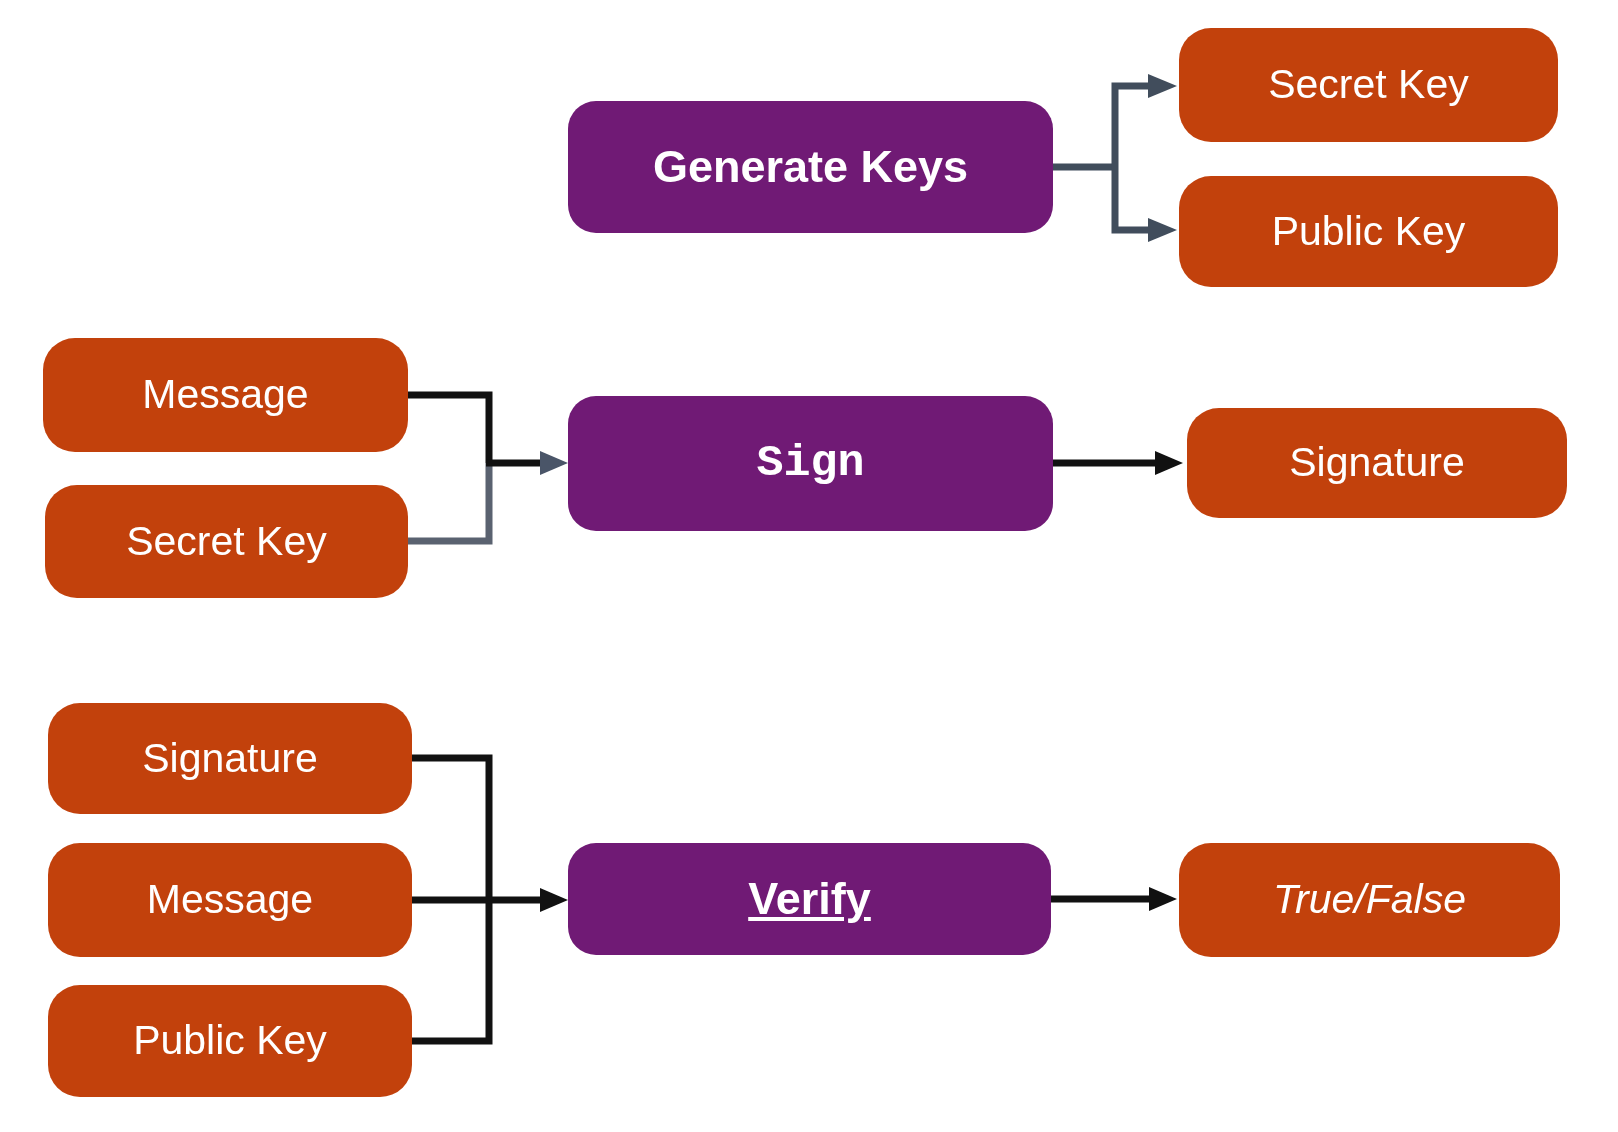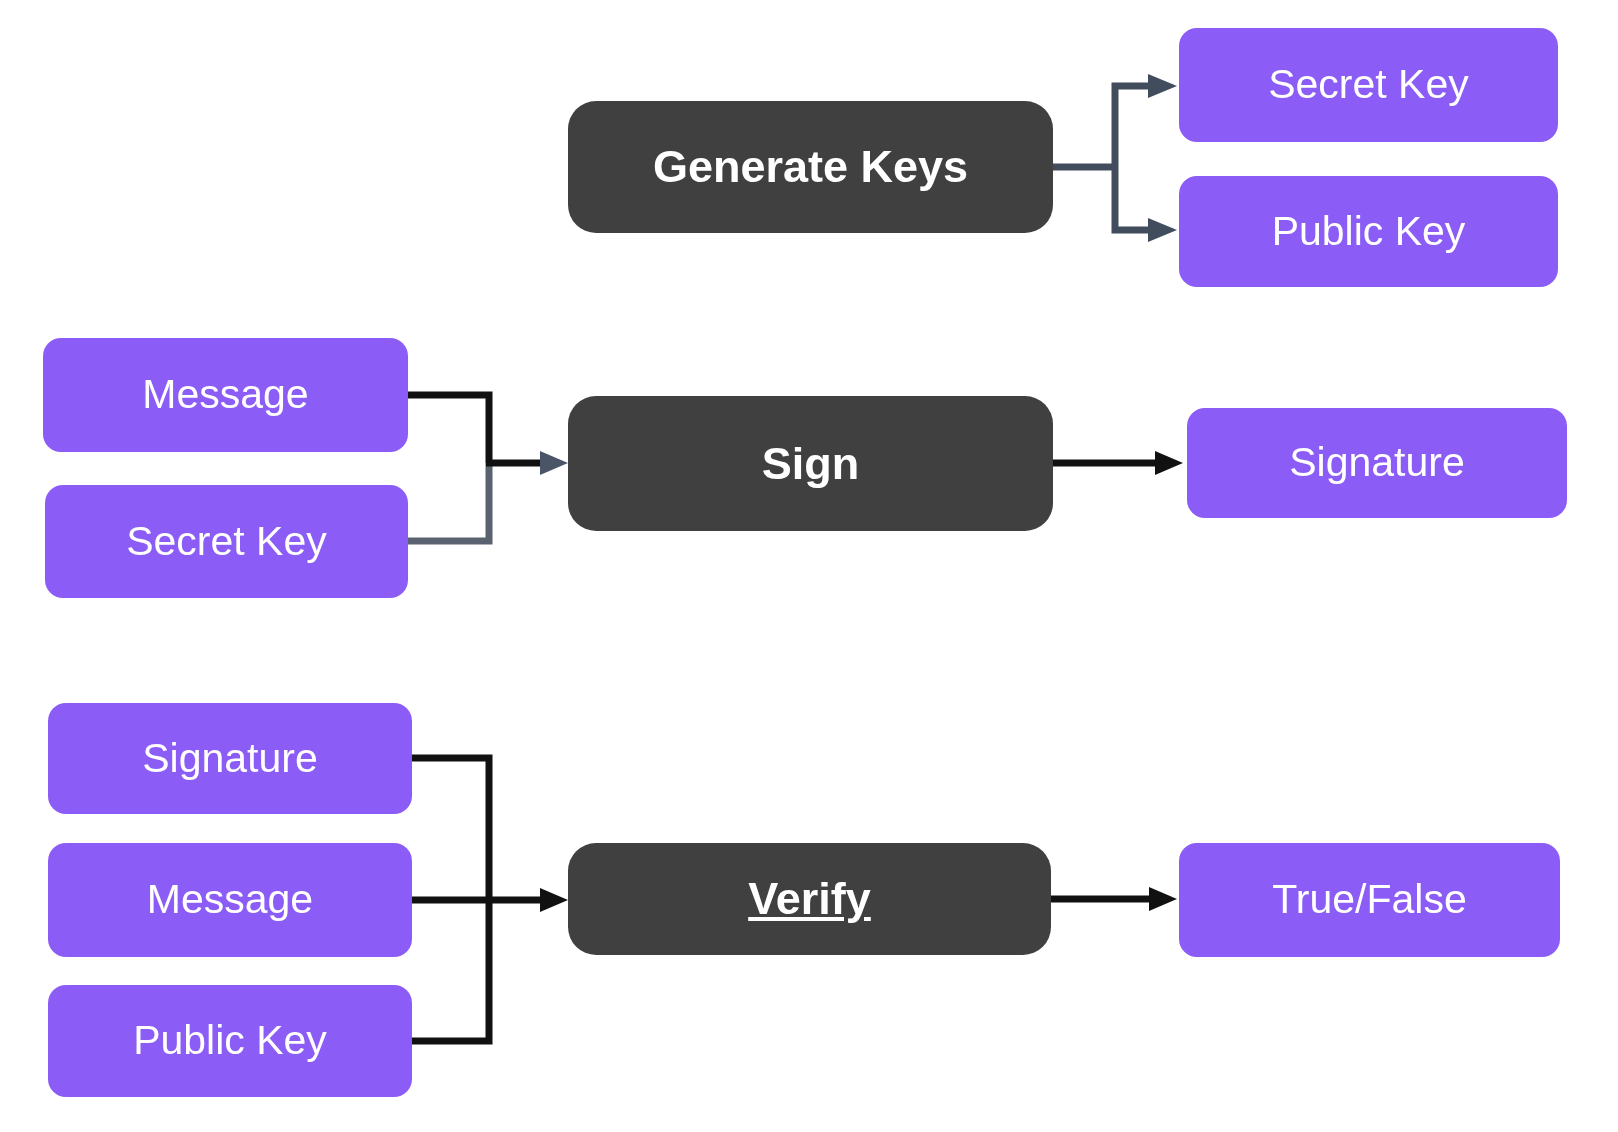--- a/index.html
+++ b/index.html
@@ -26,27 +26,27 @@
     position: absolute;
     display: flex;
     align-items: center;
     justify-content: center;
     color: #ffffff;
     text-align: center;
     line-height: 1.1;
     box-sizing: border-box;
   }
   .node.data {
-    background: #8b5cf6;
-    border-radius: 18px;
+    background: #c2410c;
+    border-radius: 32px;
     font-size: 41px;
     font-weight: 400;
   }
   .node.process {
-    background: #404040;
+    background: #701a75;
     border-radius: 28px;
     font-size: 45px;
     font-weight: 700;
   }
 </style>
 </head>
 <body>
 
 <div class="canvas">
 
@@ -82,36 +82,36 @@
   <div class="node data" style="left:1179px; top:176px; width:379px; height:111px;">
     <span>Public Key</span>
   </div>
 
   <div class="node data" style="left:43px; top:338px; width:365px; height:114px;">
     <span>Message</span>
   </div>
   <div class="node data" style="left:45px; top:485px; width:363px; height:113px;">
     <span>Secret Key</span>
   </div>
-  <div class="node process" style="left:568px; top:396px; width:485px; height:135px;">
+  <div class="node process" style="left:568px; top:396px; width:485px; height:135px;font-family:Liberation Mono, monospace;">
     <span>Sign</span>
   </div>
   <div class="node data" style="left:1187px; top:408px; width:380px; height:110px;">
     <span>Signature</span>
   </div>
 
   <div class="node data" style="left:48px; top:703px; width:364px; height:111px;">
     <span>Signature</span>
   </div>
   <div class="node data" style="left:48px; top:843px; width:364px; height:114px;">
     <span>Message</span>
   </div>
   <div class="node data" style="left:48px; top:985px; width:364px; height:112px;">
     <span>Public Key</span>
   </div>
   <div class="node process" style="left:568px; top:843px; width:483px; height:112px;text-decoration:underline;">
     <span>Verify</span>
   </div>
-  <div class="node data" style="left:1179px; top:843px; width:381px; height:114px;">
+  <div class="node data" style="left:1179px; top:843px; width:381px; height:114px;font-style:italic;">
     <span>True/False</span>
   </div>
 
 </div>
 
 </body></html>

